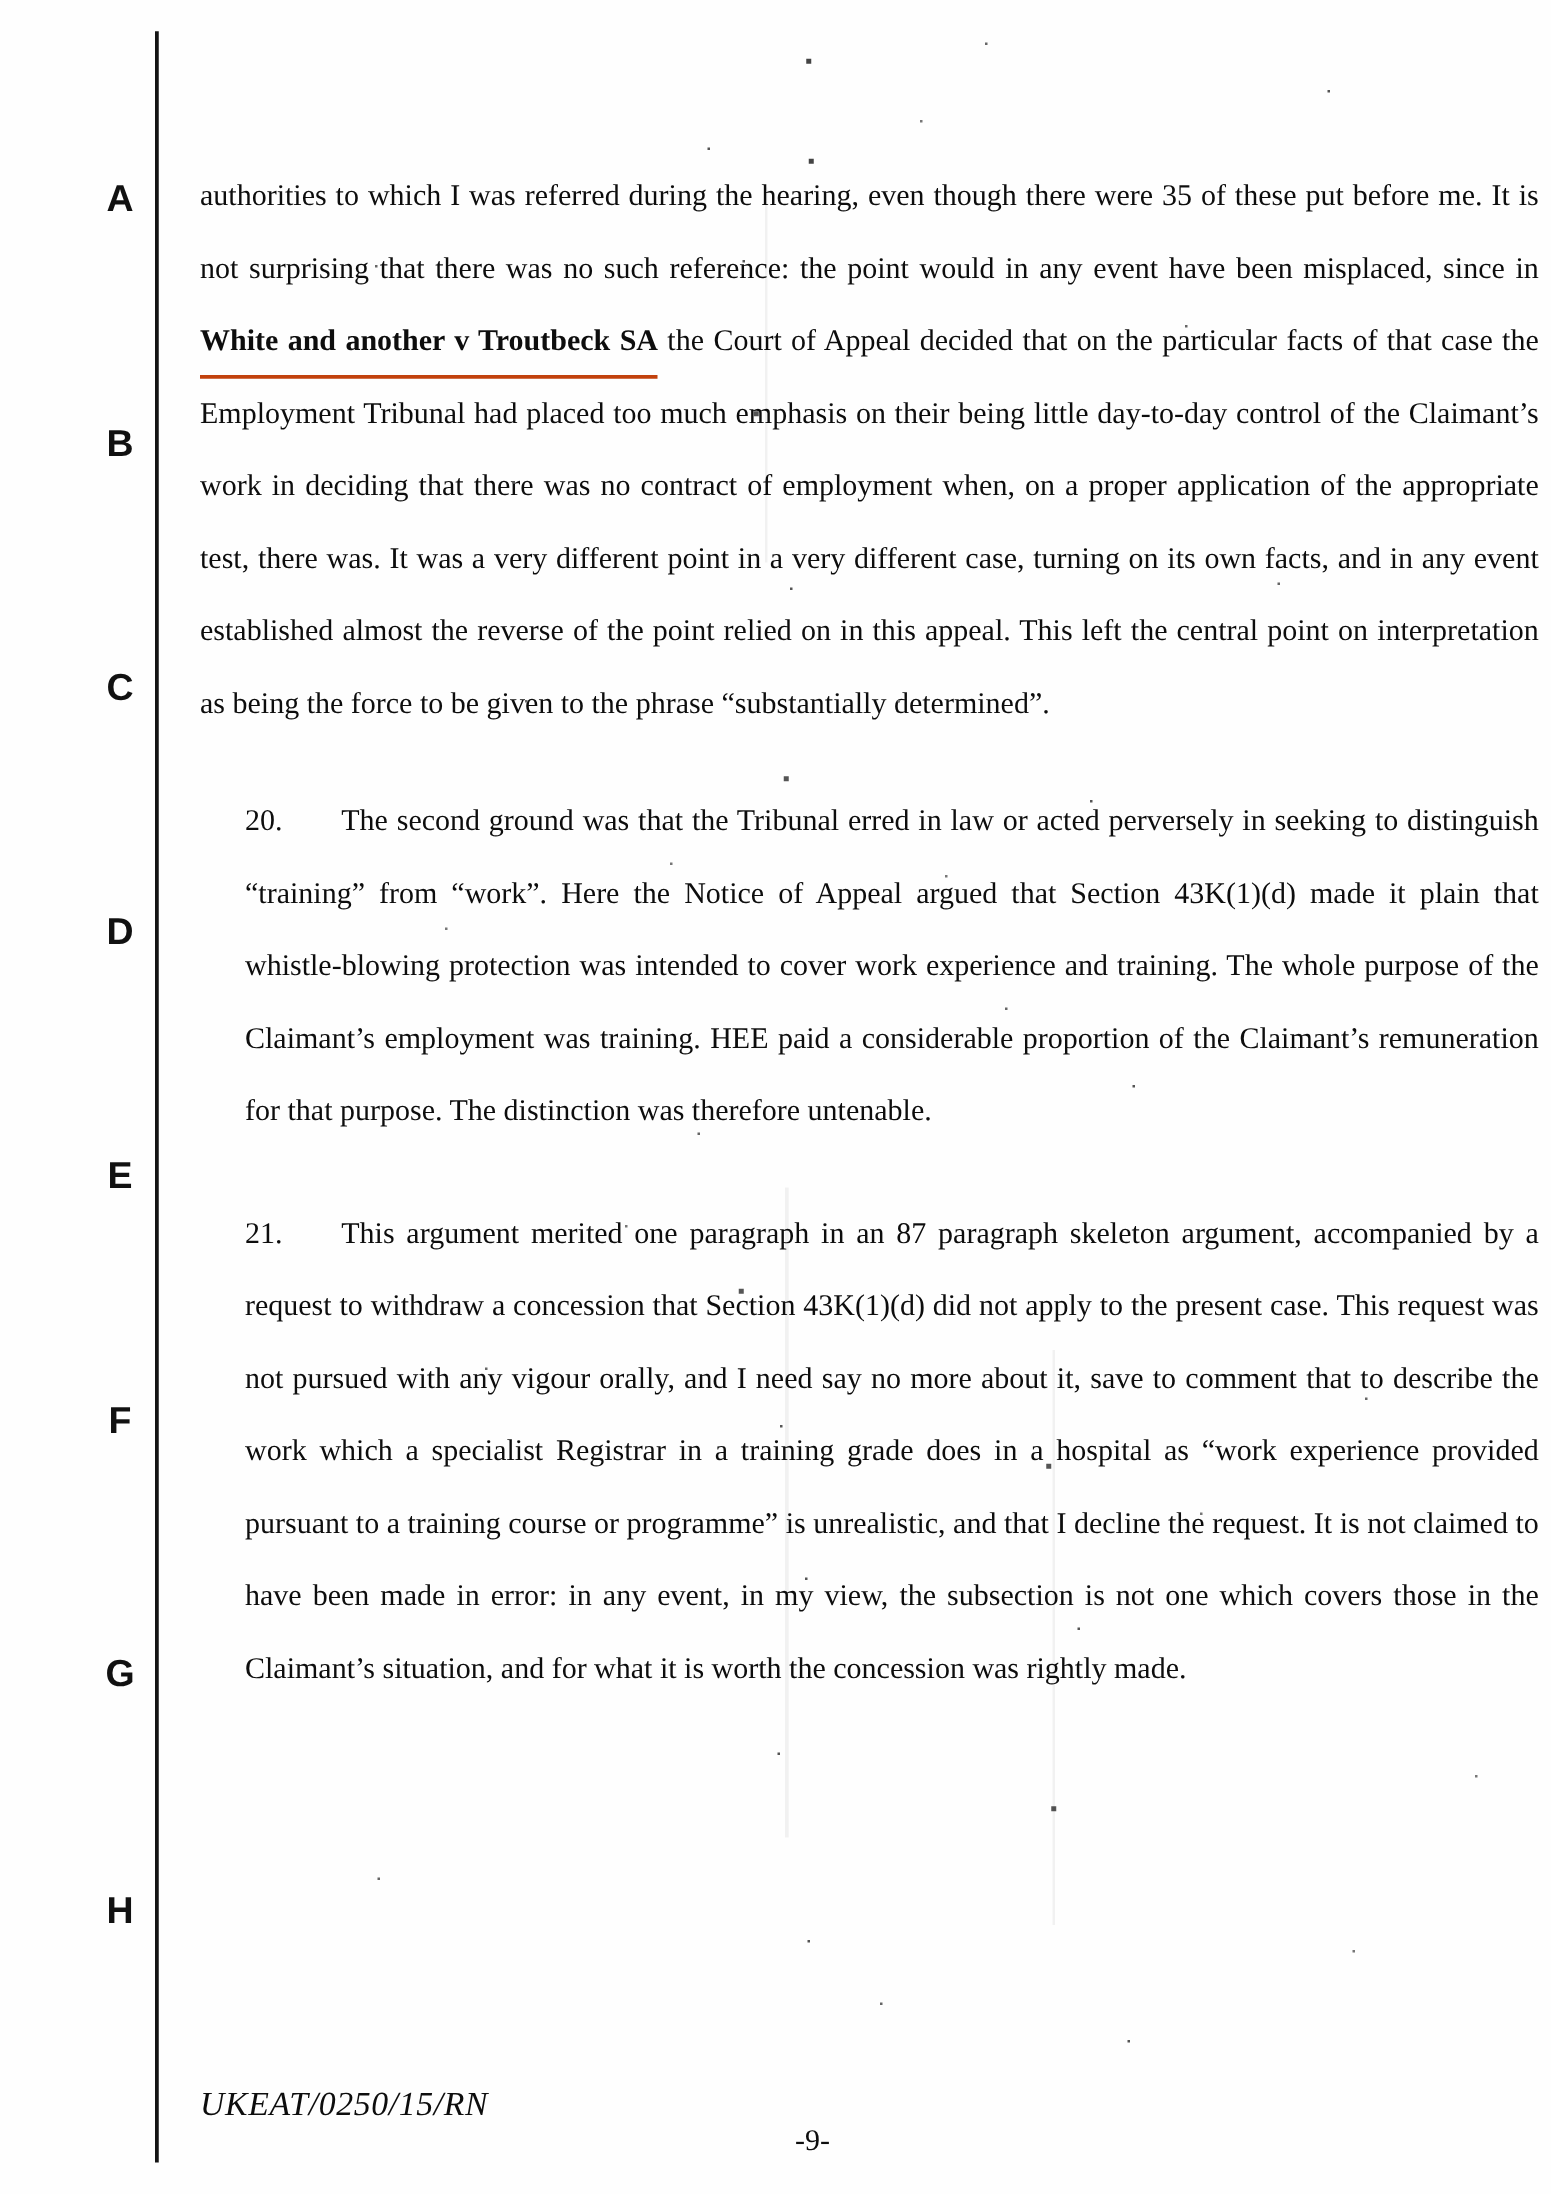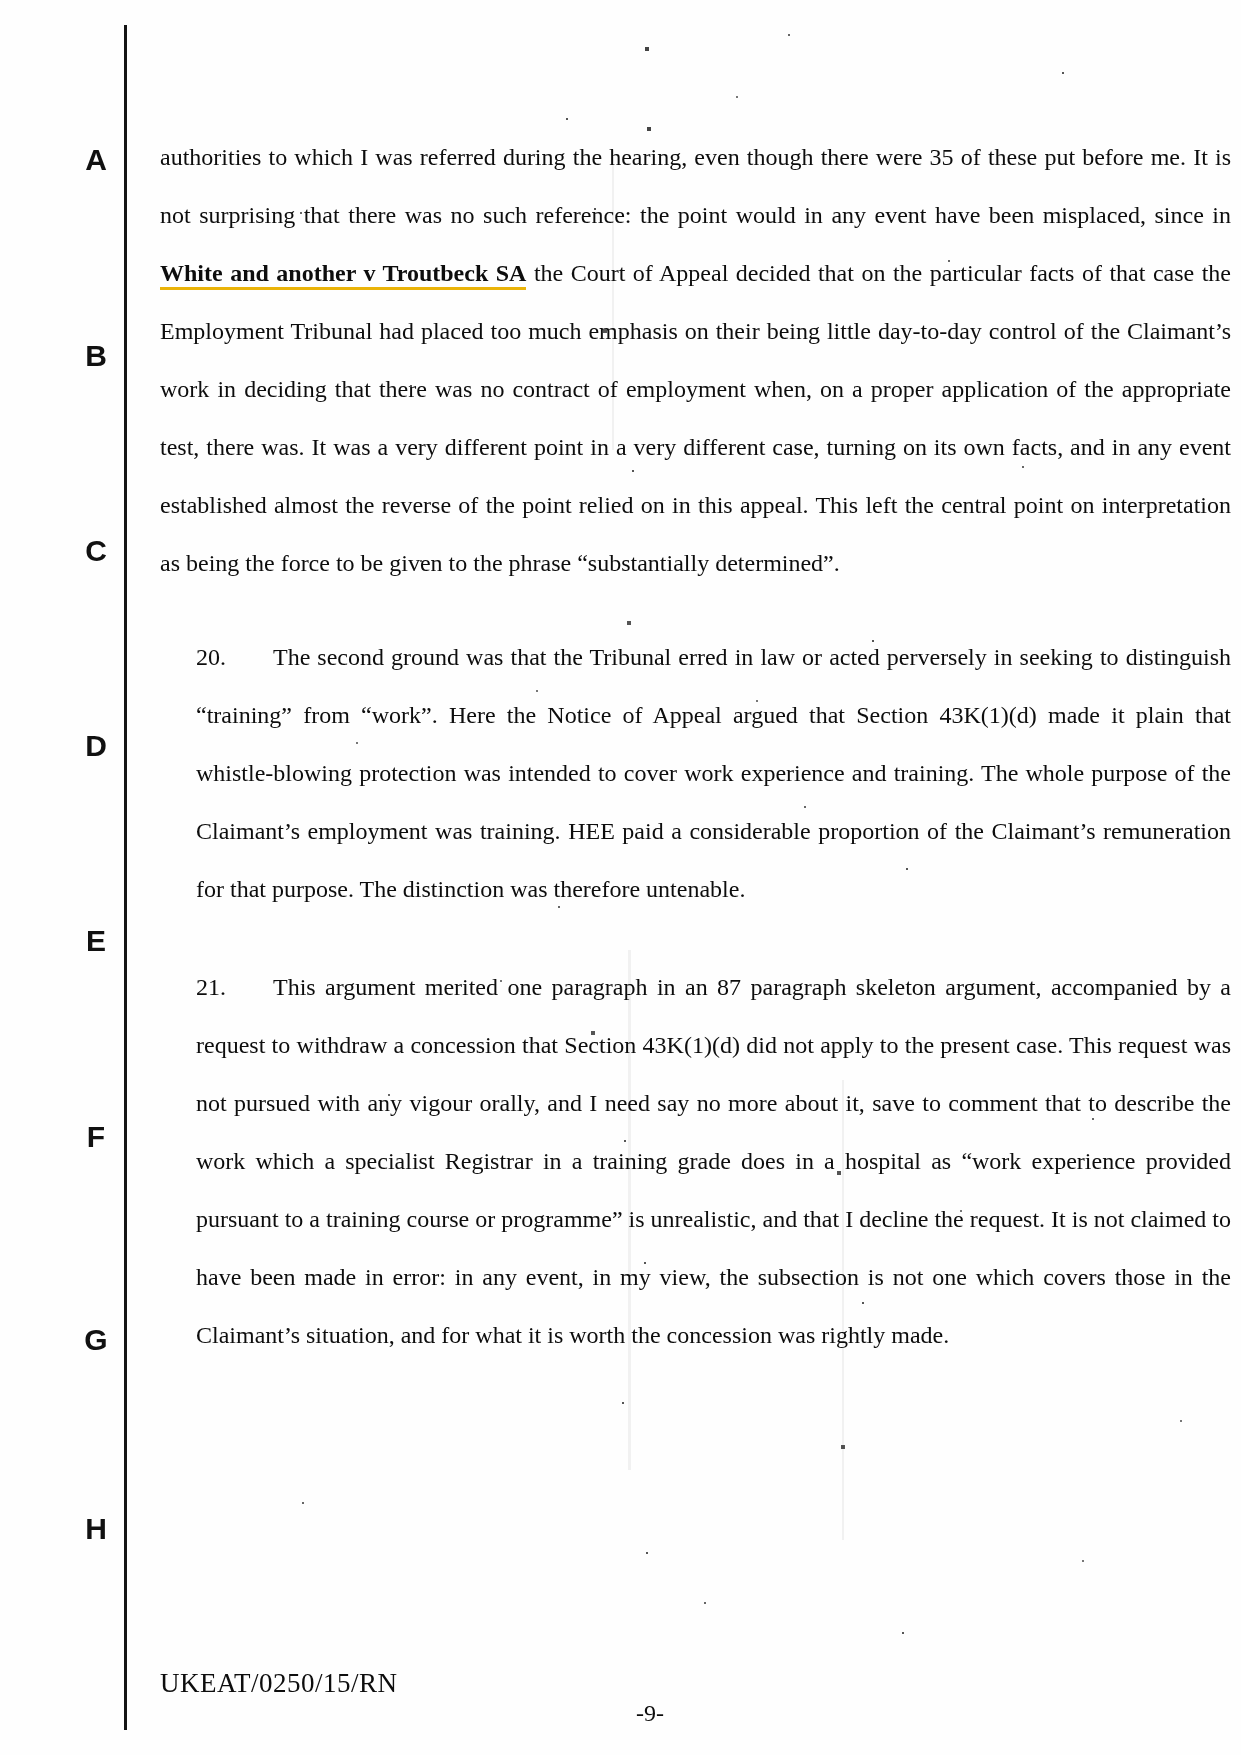--- a/index.html
+++ b/index.html
@@ -47,29 +47,30 @@
   }
   .para { margin: 0; }
   .para.numbered { margin-top: 36px; margin-left: 36px; }
   .para.numbered.p21 { margin-top: 40px; }
   .para-number {
     display: inline-block;
     width: 77px;
   }
   .case-name {
     font-weight: 700;
-    border-bottom: 3px solid #eab308;
-    padding-bottom: 1px;
+    border-bottom: 3px solid #c2410c;
+    padding-bottom: 14px;
   }
   .footer-ref {
     position: absolute;
     left: 160px;
     top: 1668px;
     font-size: 27px;
     letter-spacing: 0.5px;
+    font-style: italic;
   }
   .footer-page {
     position: absolute;
     left: 560px;
     top: 1700px;
     width: 180px;
     text-align: center;
     font-size: 24px;
   }
   

